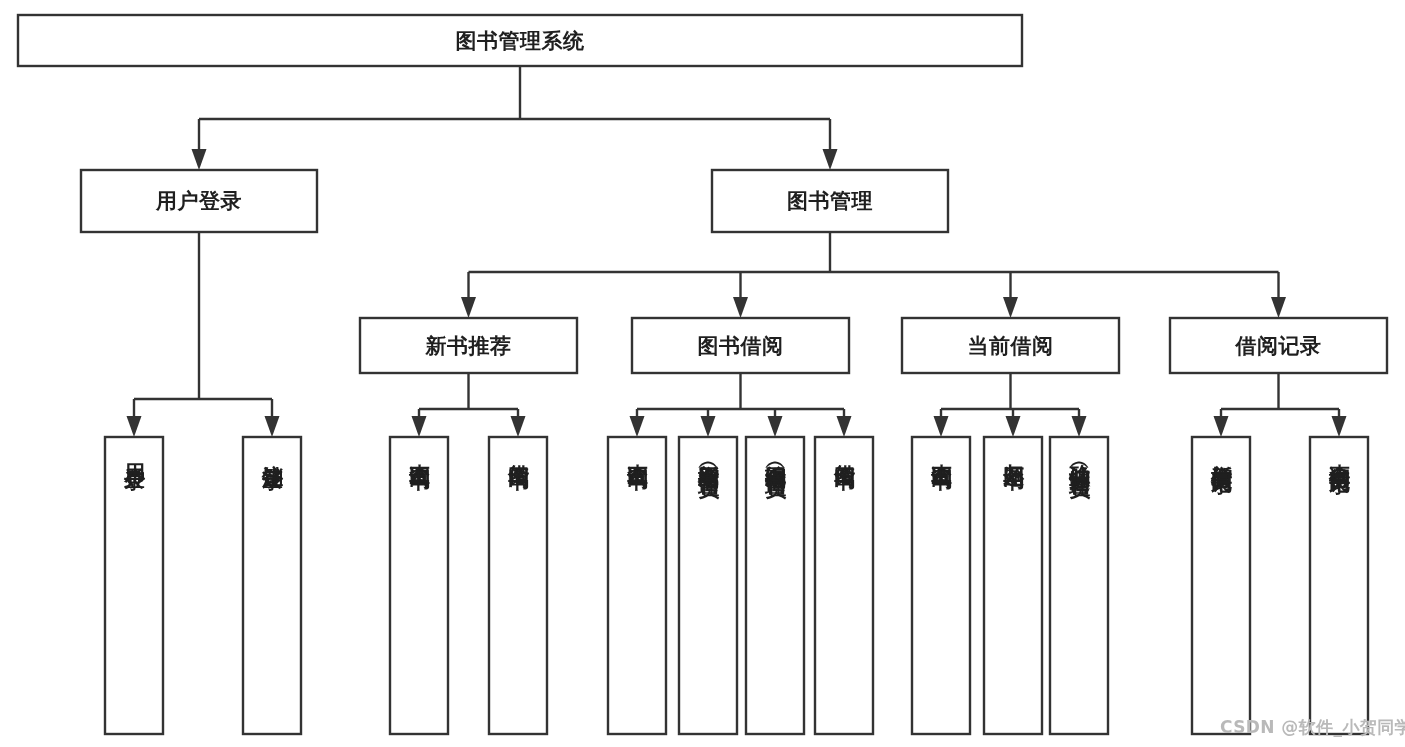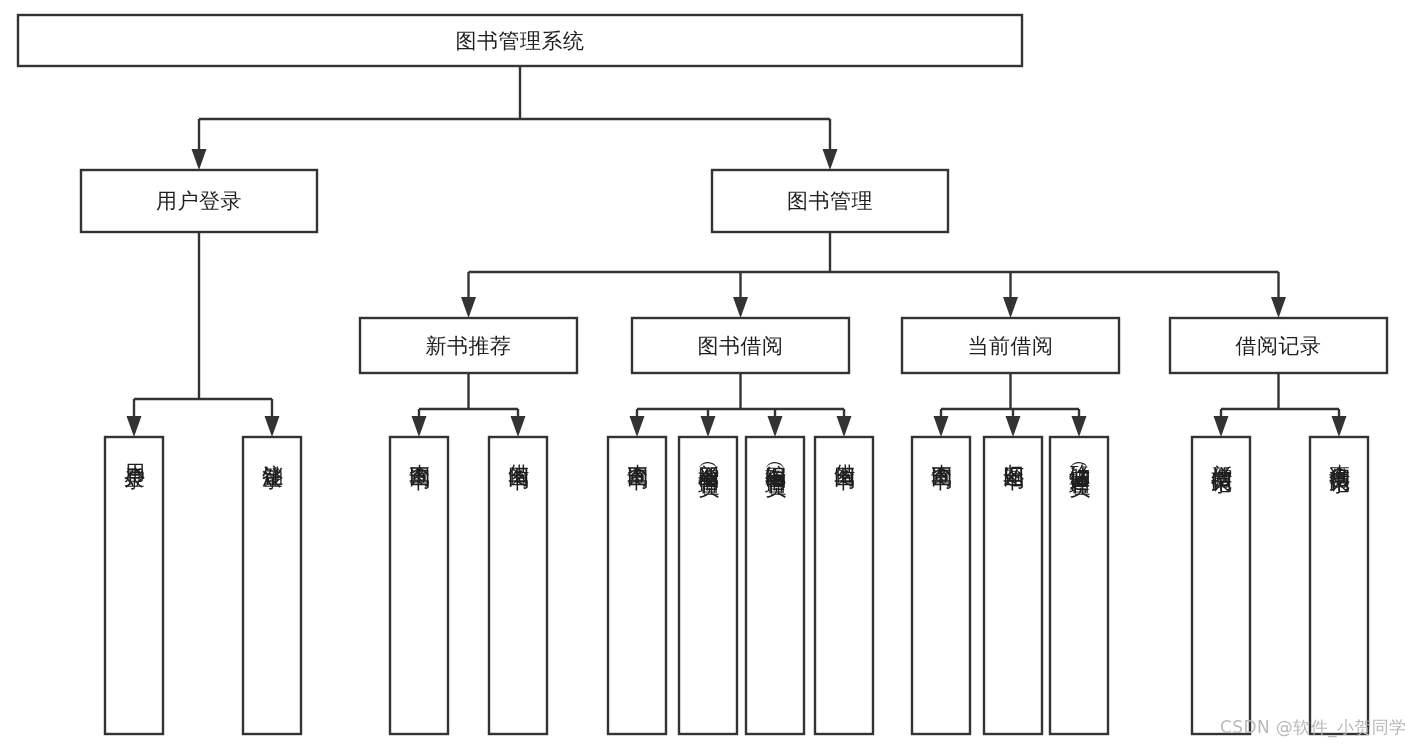--- a/index.html
+++ b/index.html
@@ -9,20 +9,21 @@
   }
   body {
     font-family: "DejaVu Sans", "Liberation Sans", sans-serif;
   }
   #diagram-root {
     position: relative;
     width: 1405px;
     height: 747px;
     background: #ffffff;
     overflow: hidden;
+    font-weight: bold;
   }
   svg.canvas {
     position: absolute;
     top: 0;
     left: 0;
     width: 1405px;
     height: 747px;
   }
   .node-box {
     fill: #ffffff;

